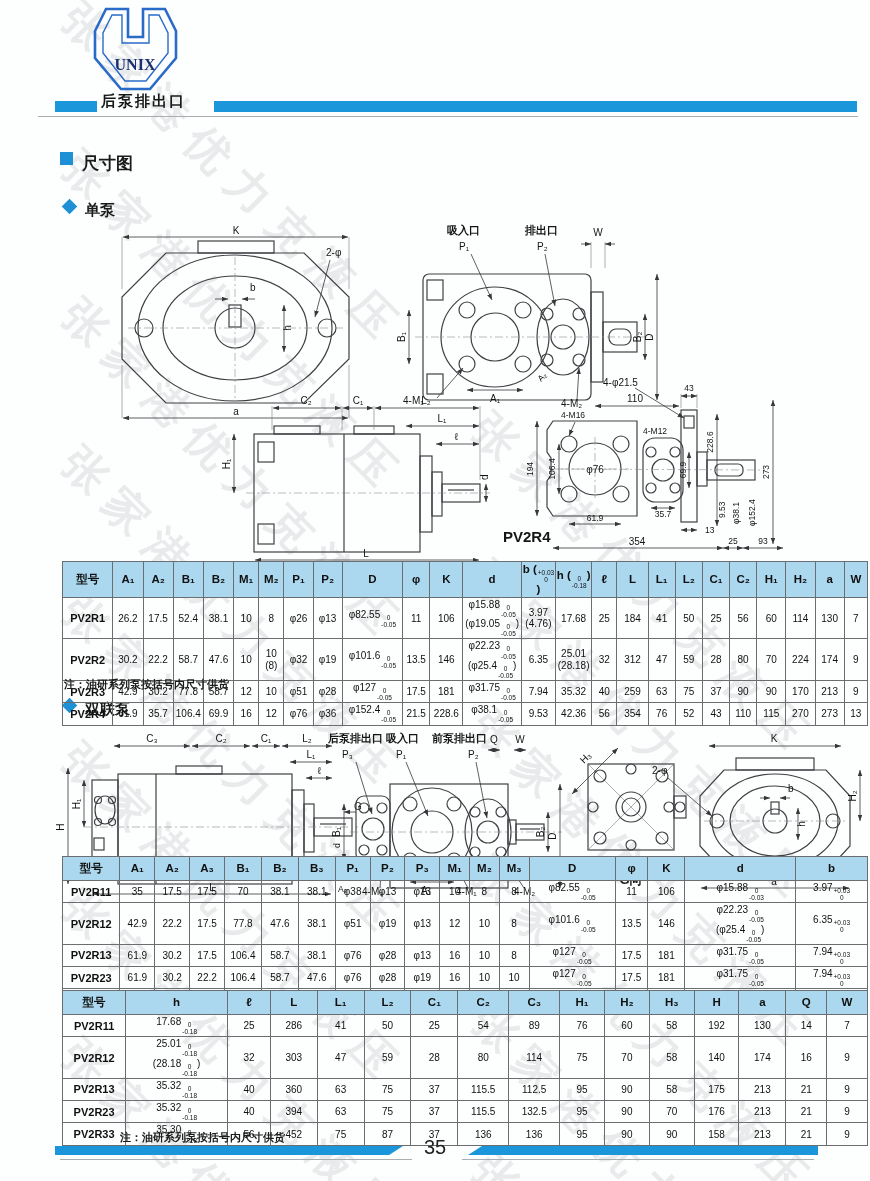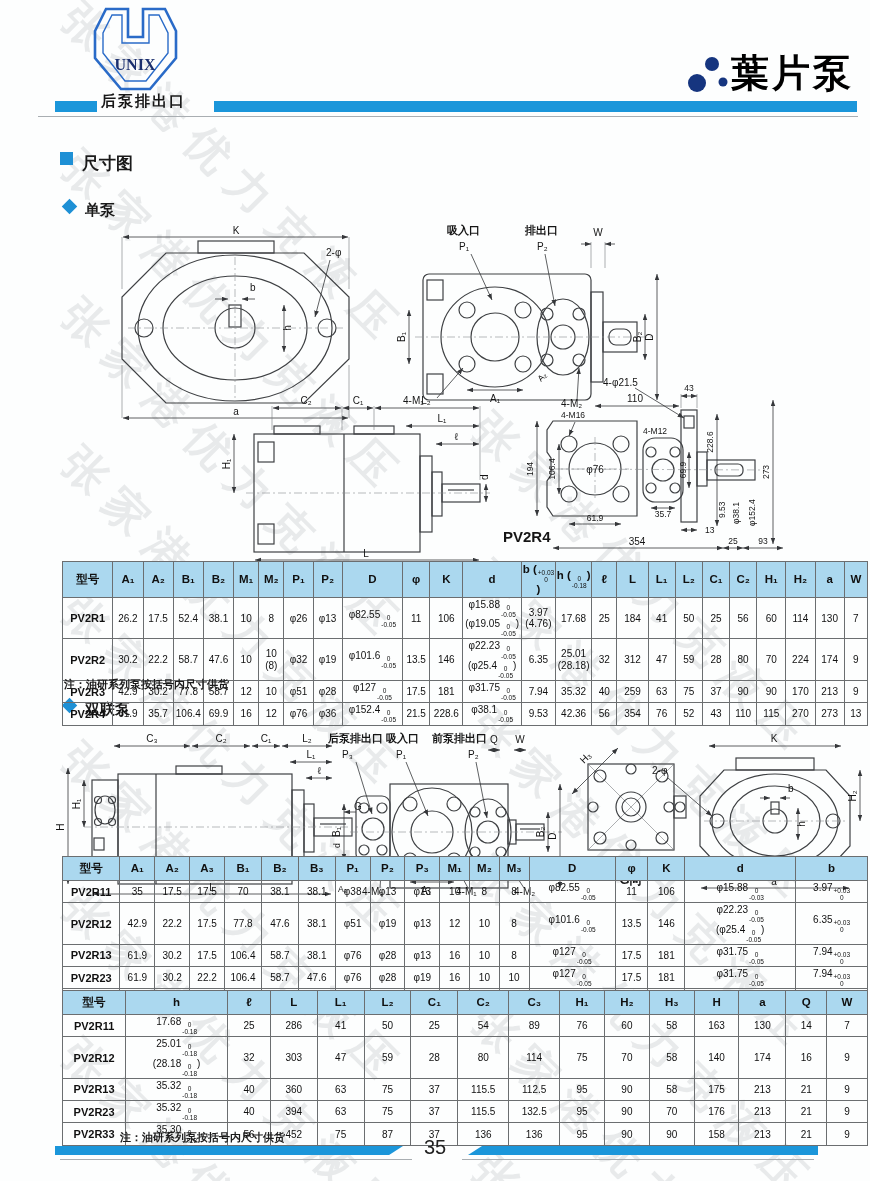--- a/index.html
+++ b/index.html
@@ -82,28 +82,20 @@
     <svg class="logo" width="95" height="90" viewBox="0 0 95 90">
       <path class="ol" style="stroke:#2a6bc8;stroke-width:2.6" d="M18,5 L40,5 L40,33 L55,33 L55,5 L77,5 L88,27 L88,54 L62,85 L33,85 L7,54 L7,27 Z"></path>
       <path class="ol" style="stroke:#2a6bc8;stroke-width:1.4" d="M24,11 L34,11 L34,39 L61,39 L61,11 L71,11 L80,29 L80,49 L58,77 L37,77 L15,49 L15,29 Z"></path>
       <text x="47" y="66" text-anchor="middle" style="font-family:'Liberation Serif',serif;font-weight:bold;font-size:16px;fill:#1b2f6e">UNIX</text>
     </svg>
     <div class="company">后泵排出口</div>
     <div class="hdr-bar" style="left:55px;width:42px"></div>
     <div class="hdr-bar" style="left:214px;width:643px"></div>
     <div class="hdr-line"></div>
 
-    <div class="title-block">
-      <svg width="46" height="44" viewBox="0 0 46 44">
-        <circle cx="12" cy="31" r="9" fill="#16357f"></circle>
-        <circle cx="27" cy="12" r="7" fill="#16357f"></circle>
-        <circle cx="38" cy="30" r="4.5" fill="#16357f"></circle>
-      </svg>
-      <div class="page-title">葉片泵</div>
-    </div>
 
     <div class="sec sec-dim">
       <span class="sq"></span>
       <span>尺寸图</span>
     </div>
     <div class="sec sec-sub" style="left:64px;top:201px">
       <span class="dia"></span>
       <span>单泵</span>
     </div>
     <div class="sec sec-sub" style="left:64px;top:700px">
@@ -920,21 +912,21 @@
             <td>25</td>
             <td>286</td>
             <td>41</td>
             <td>50</td>
             <td>25</td>
             <td>54</td>
             <td>89</td>
             <td>76</td>
             <td>60</td>
             <td>58</td>
-            <td>163</td>
+            <td>192</td>
             <td>130</td>
             <td>14</td>
             <td>7</td>
           </tr>
           <tr>
             <td>PV2R12</td>
             <td>
               <span class="ln">25.01<span class="tol">
                   <i>0</i>
                   <i>-0.18</i>

